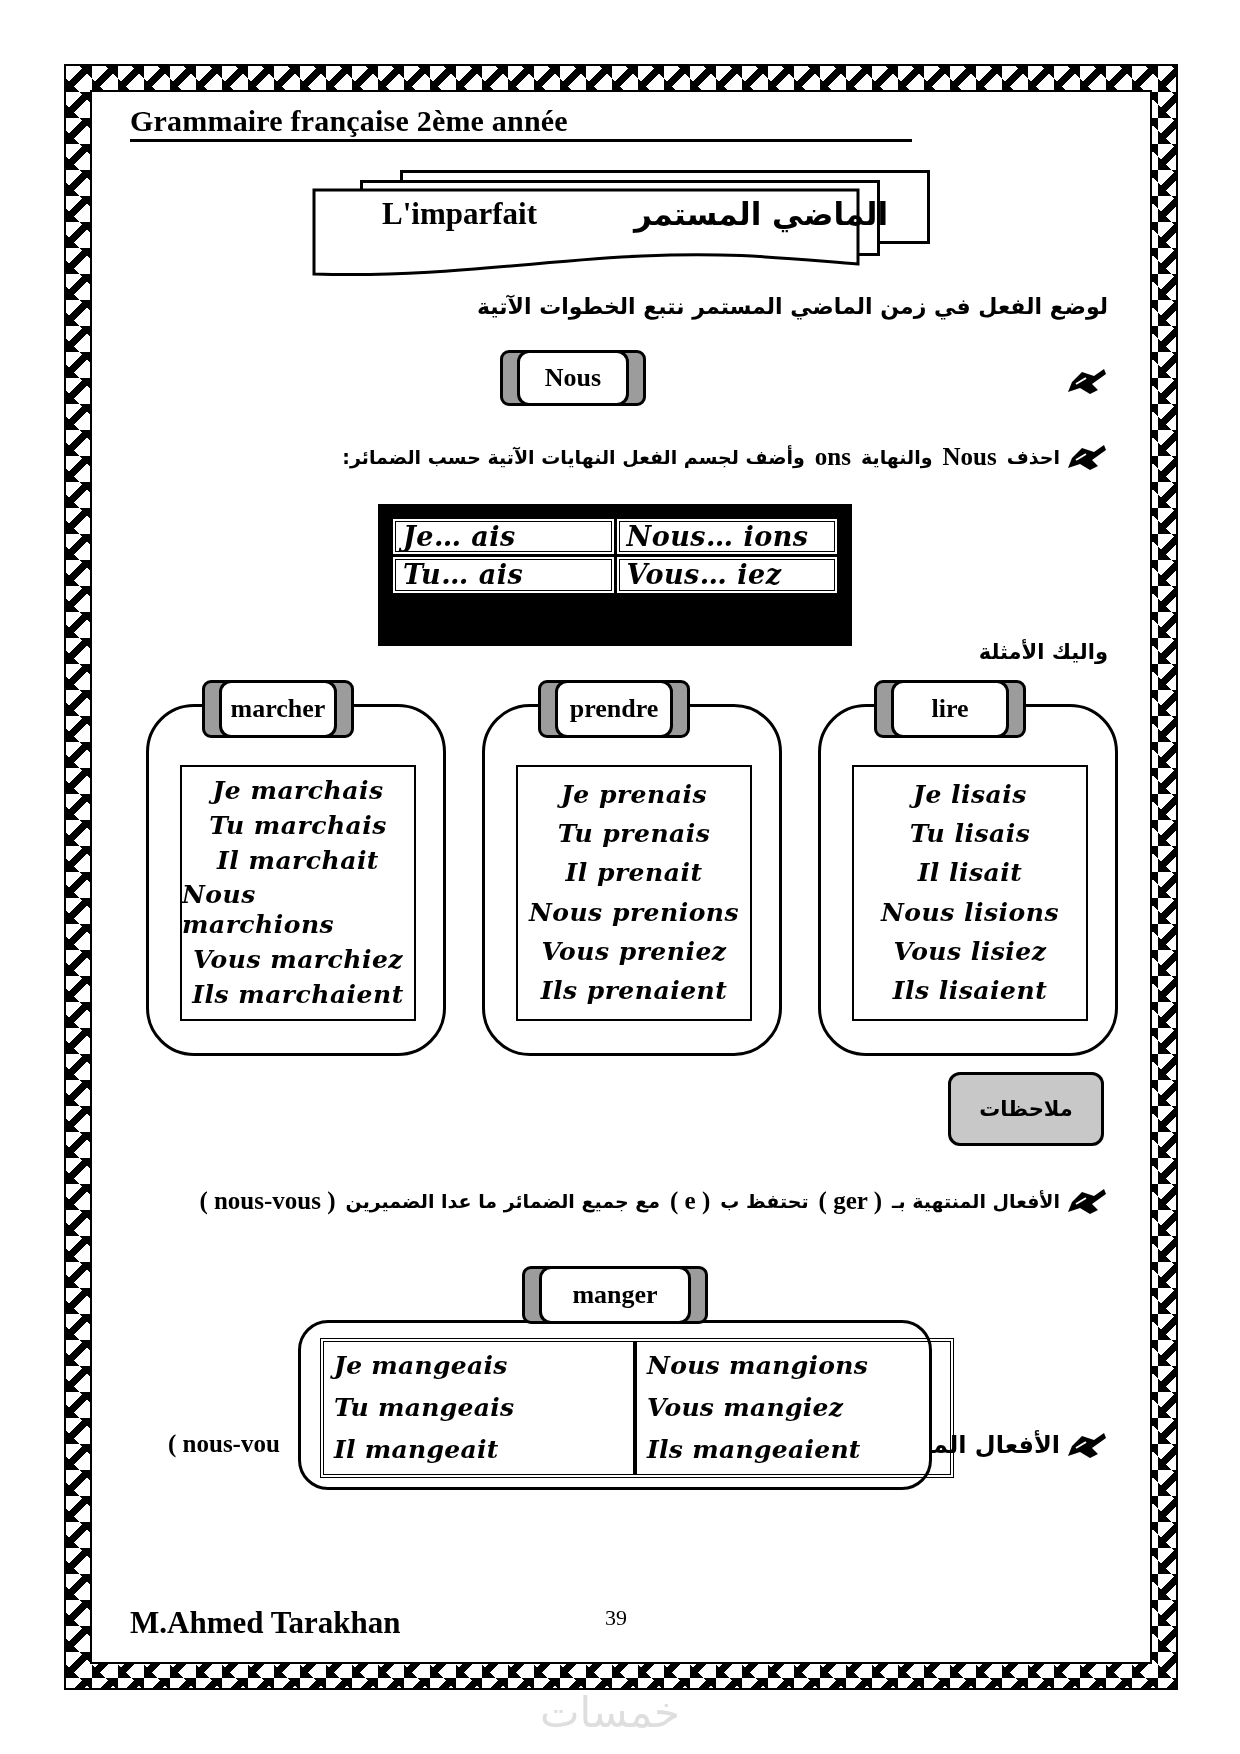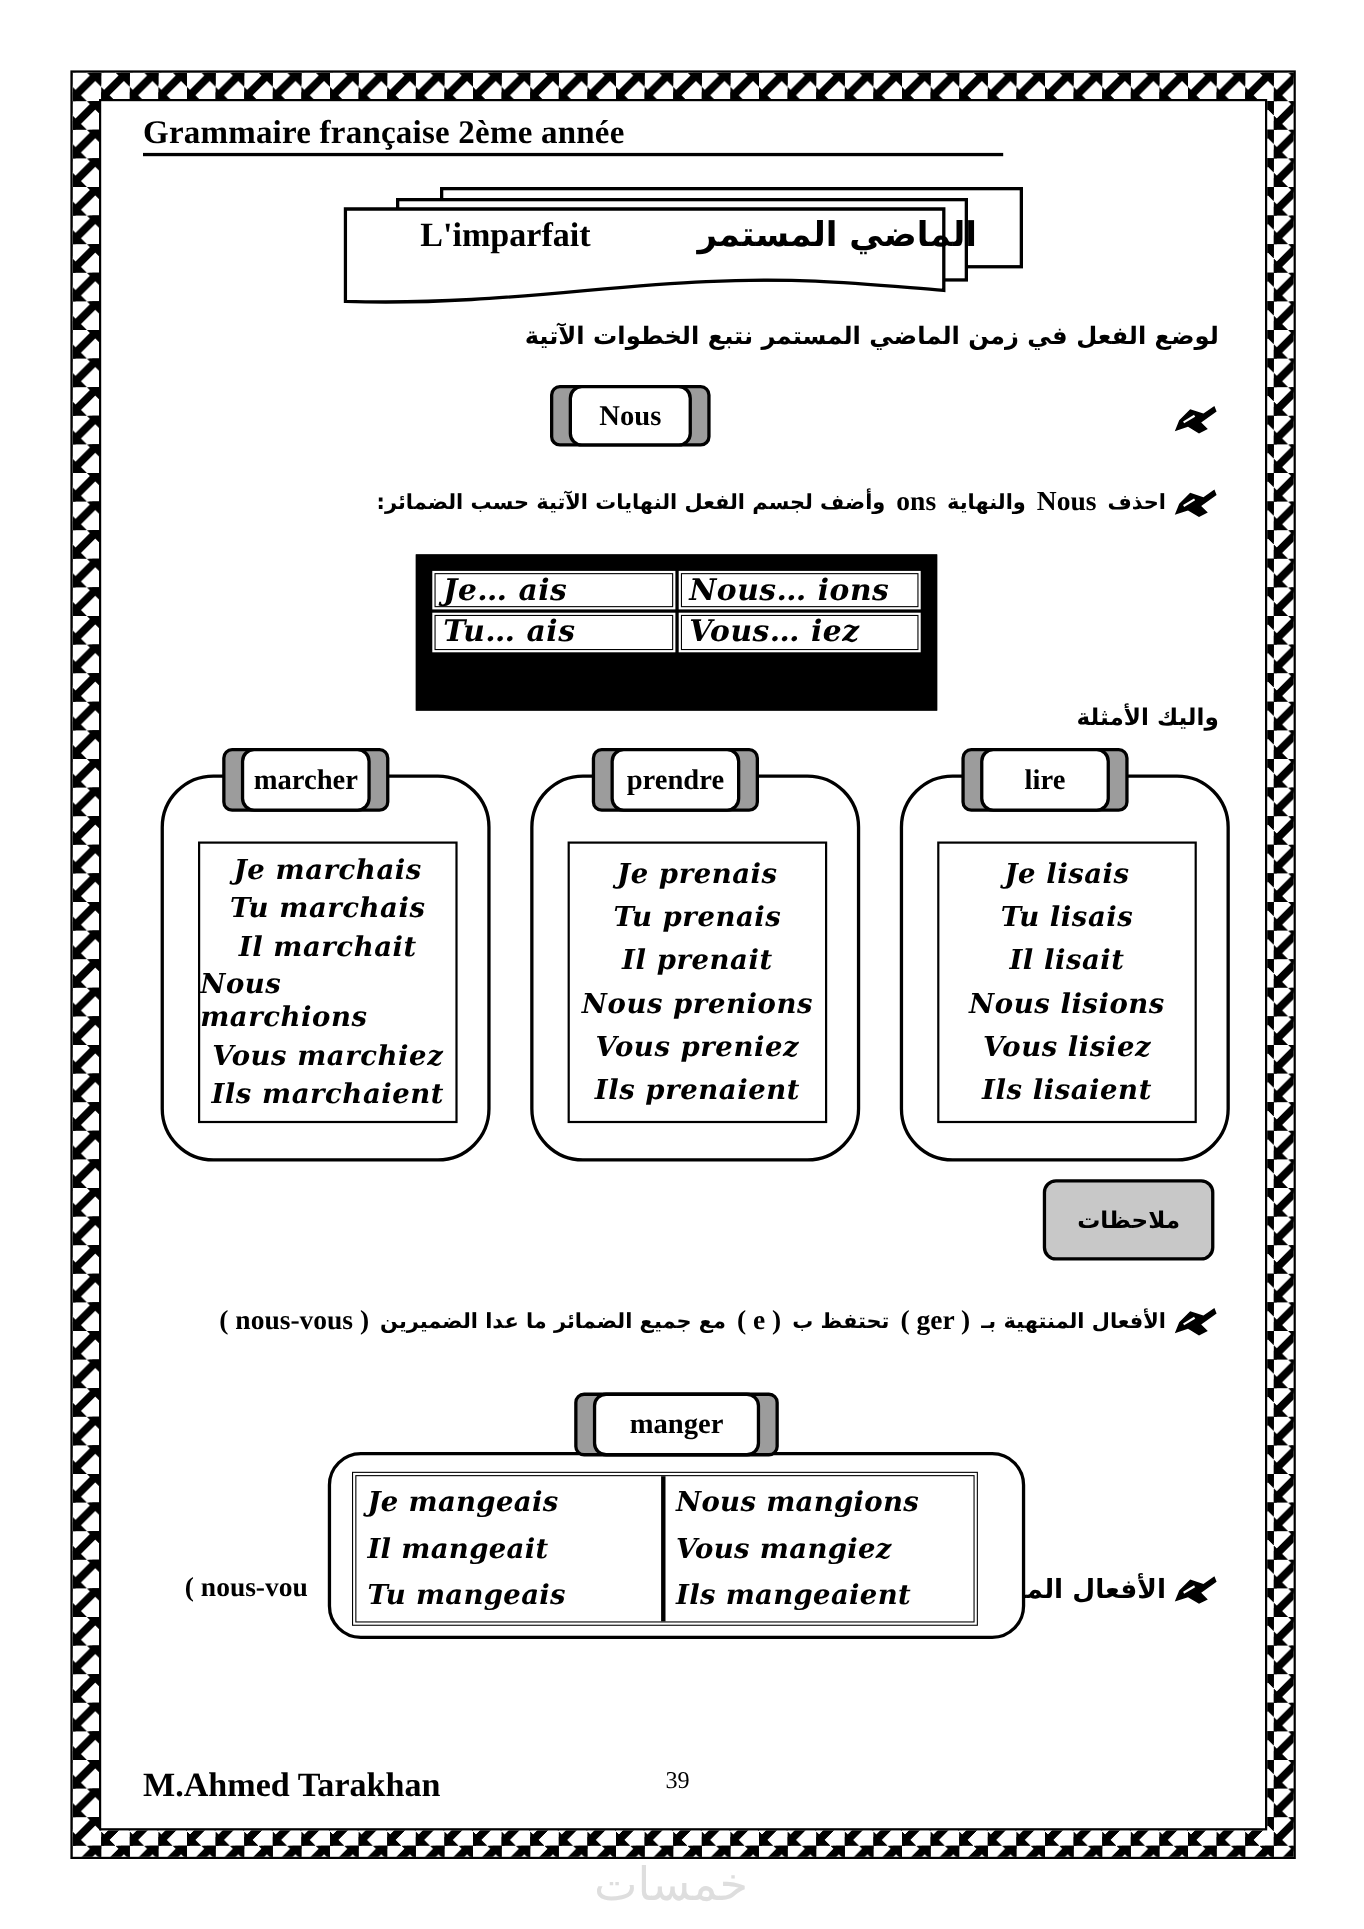--- a/index.html
+++ b/index.html
@@ -124,21 +124,21 @@
     left: 168px; top: 1430px; font-size: 25px; font-weight: bold;
   }
 
   
   .manger-card {
     left: 298px; top: 1320px; width: 634px; height: 170px;
     border: 3px solid #000; border-radius: 30px; box-sizing: border-box; background: #fff;
   }
   .manger-pill { left: 522px; top: 1266px; width: 186px; height: 58px; }
   .manger-table {
-    left: 320px; top: 1338px; width: 569px; height: 140px;
+    left: 320px; top: 1338px; width: 634px; height: 140px;
     border: 4px double #000; box-sizing: border-box;
     display: grid; grid-template-columns: 1fr 1fr;
   }
   .manger-col {
     display: flex; flex-direction: column; justify-content: flex-start;
     padding: 4px 10px; gap: 2px;
   }
   .manger-col.left { border-right: 4px solid #000; }
   .manger-col .row {
     font-family: "DejaVu Serif", serif; font-style: italic; font-weight: bold;
@@ -266,22 +266,22 @@
   <span>الأفعال المنته</span>
 </div>
 
 <div class="abs manger-card"></div>
 <div class="pill manger-pill">
   <div class="pill-inner">manger</div>
 </div>
 <div class="abs manger-table">
   <div class="manger-col left">
     <div class="row">Je mangeais</div>
+    <div class="row">Tu mangeais</div>
     <div class="row">Il mangeait</div>
-    <div class="row">Tu mangeais</div>
   </div>
   <div class="manger-col">
     <div class="row">Nous mangions</div>
     <div class="row">Vous mangiez</div>
     <div class="row">Ils mangeaient</div>
   </div>
 </div>
 
 <div class="abs author">M.Ahmed Tarakhan</div>
 <div class="abs page-num">39</div>

